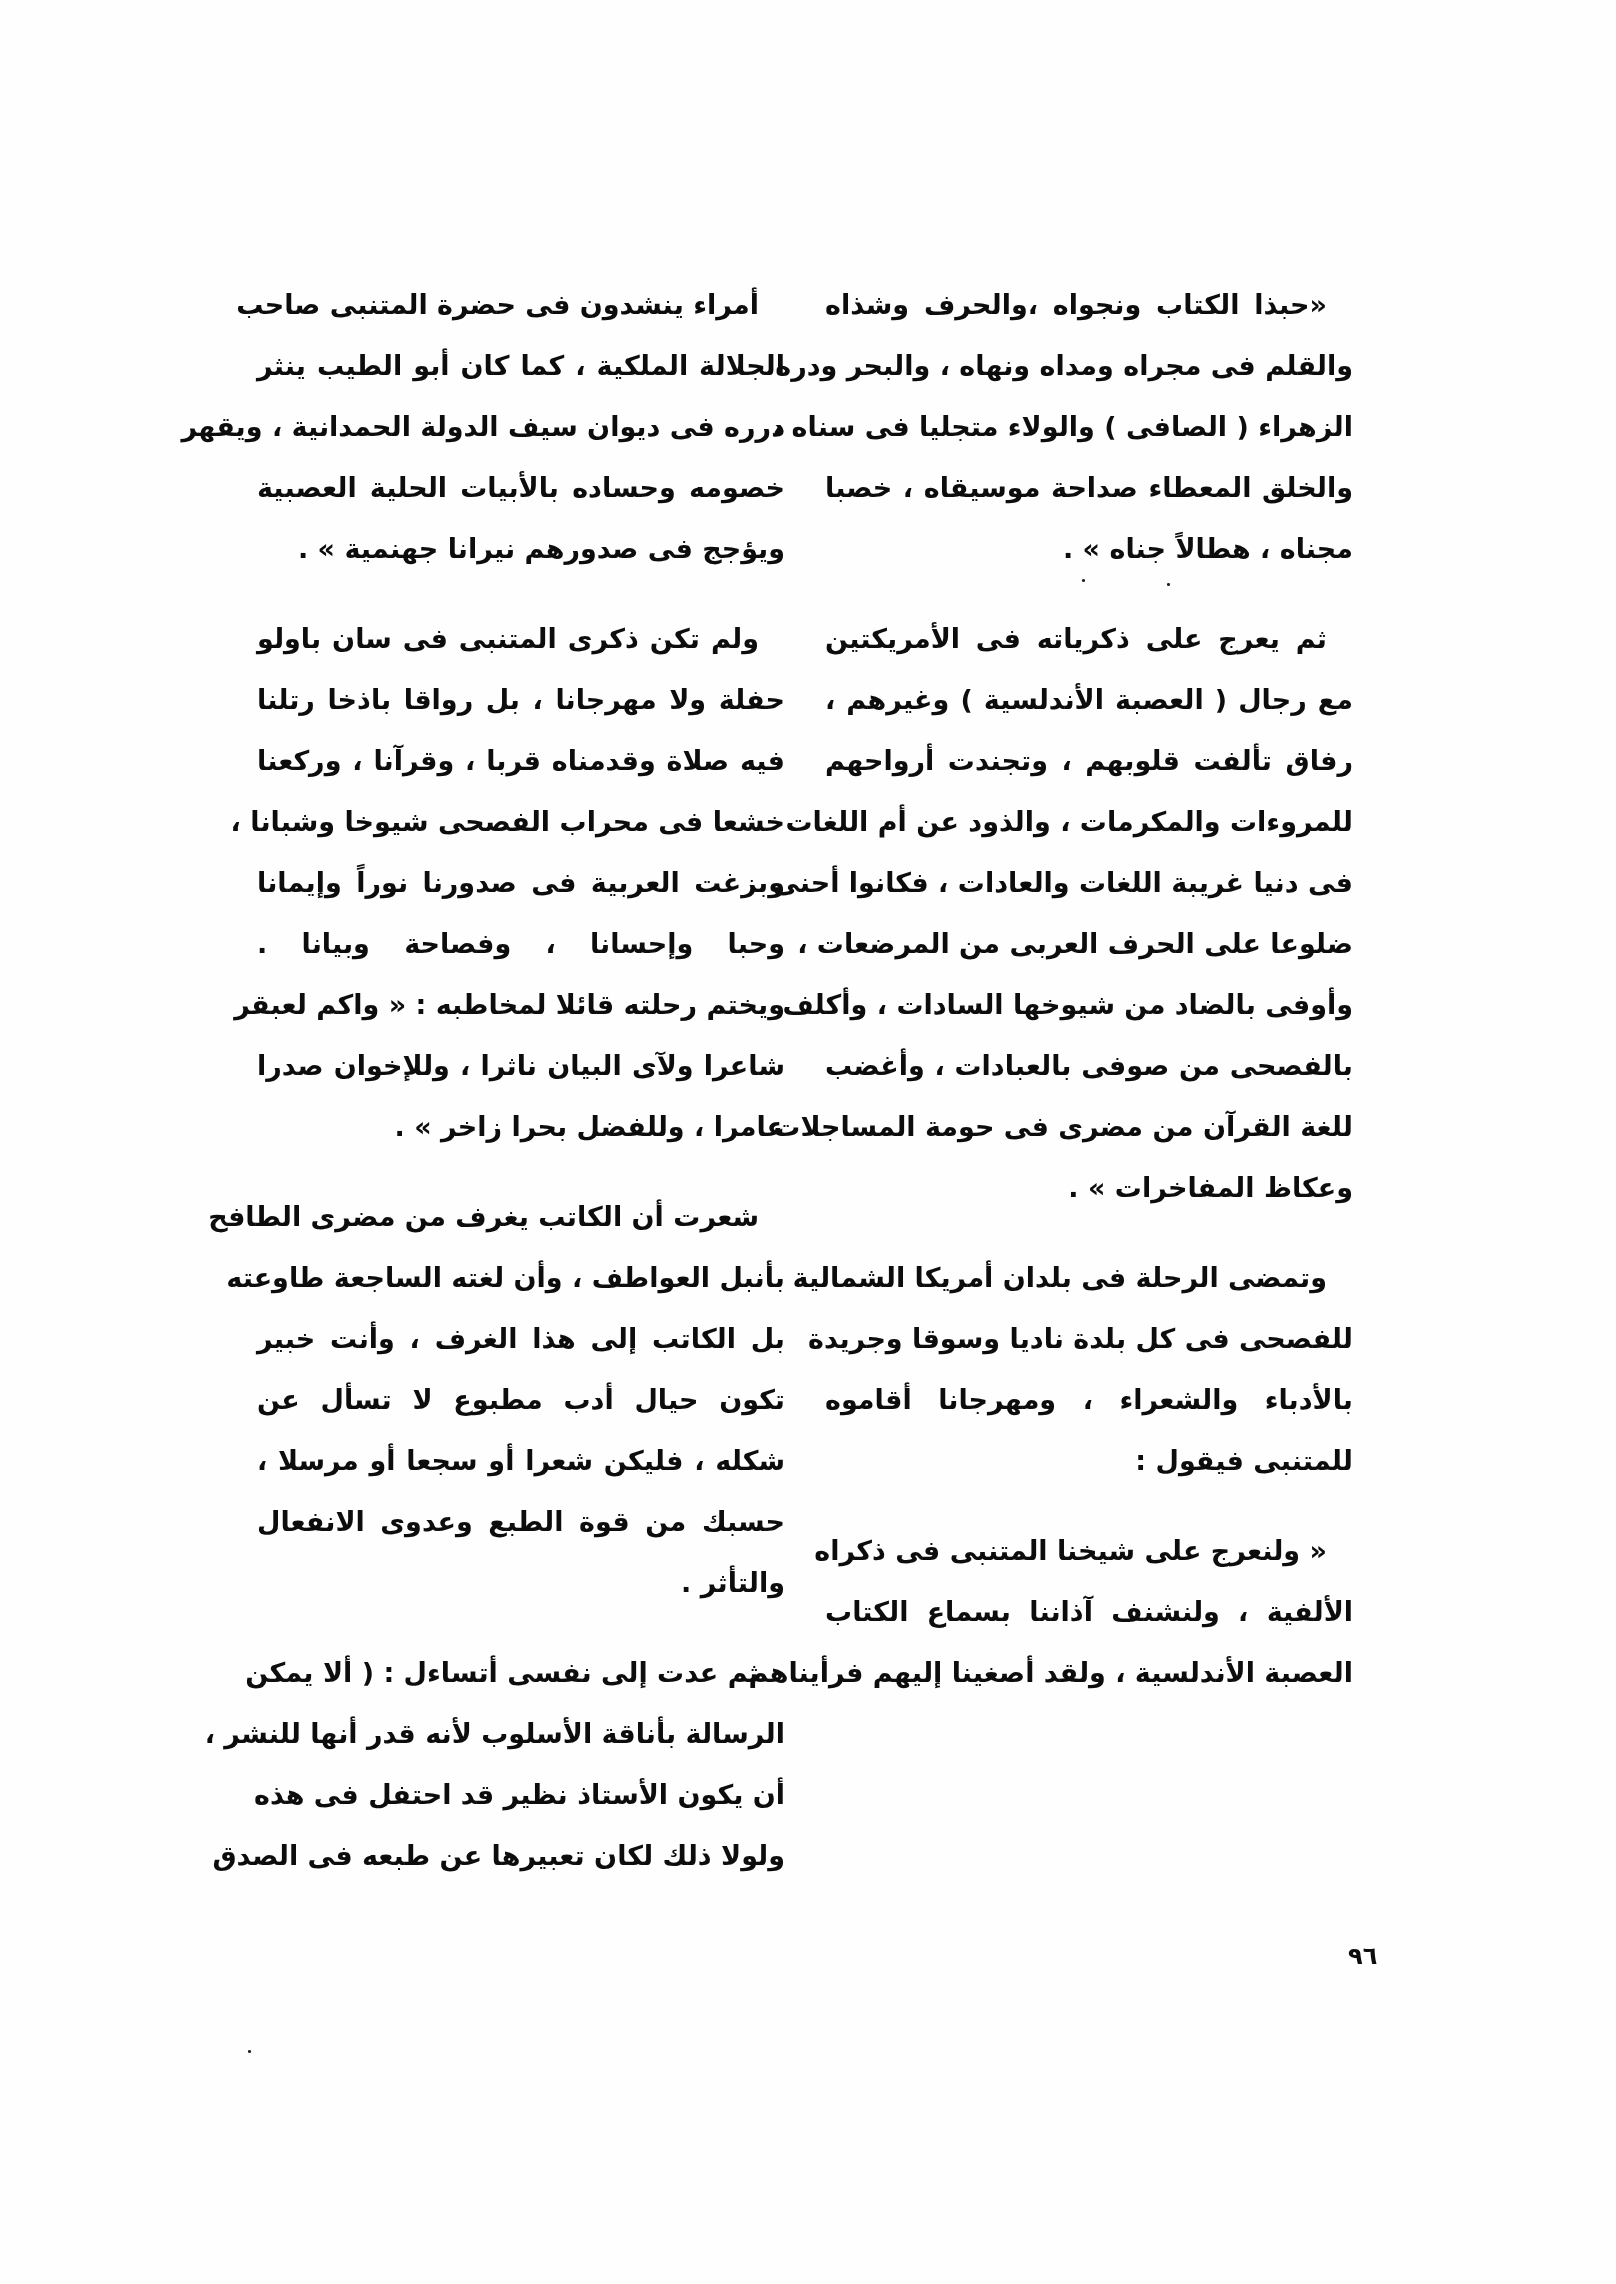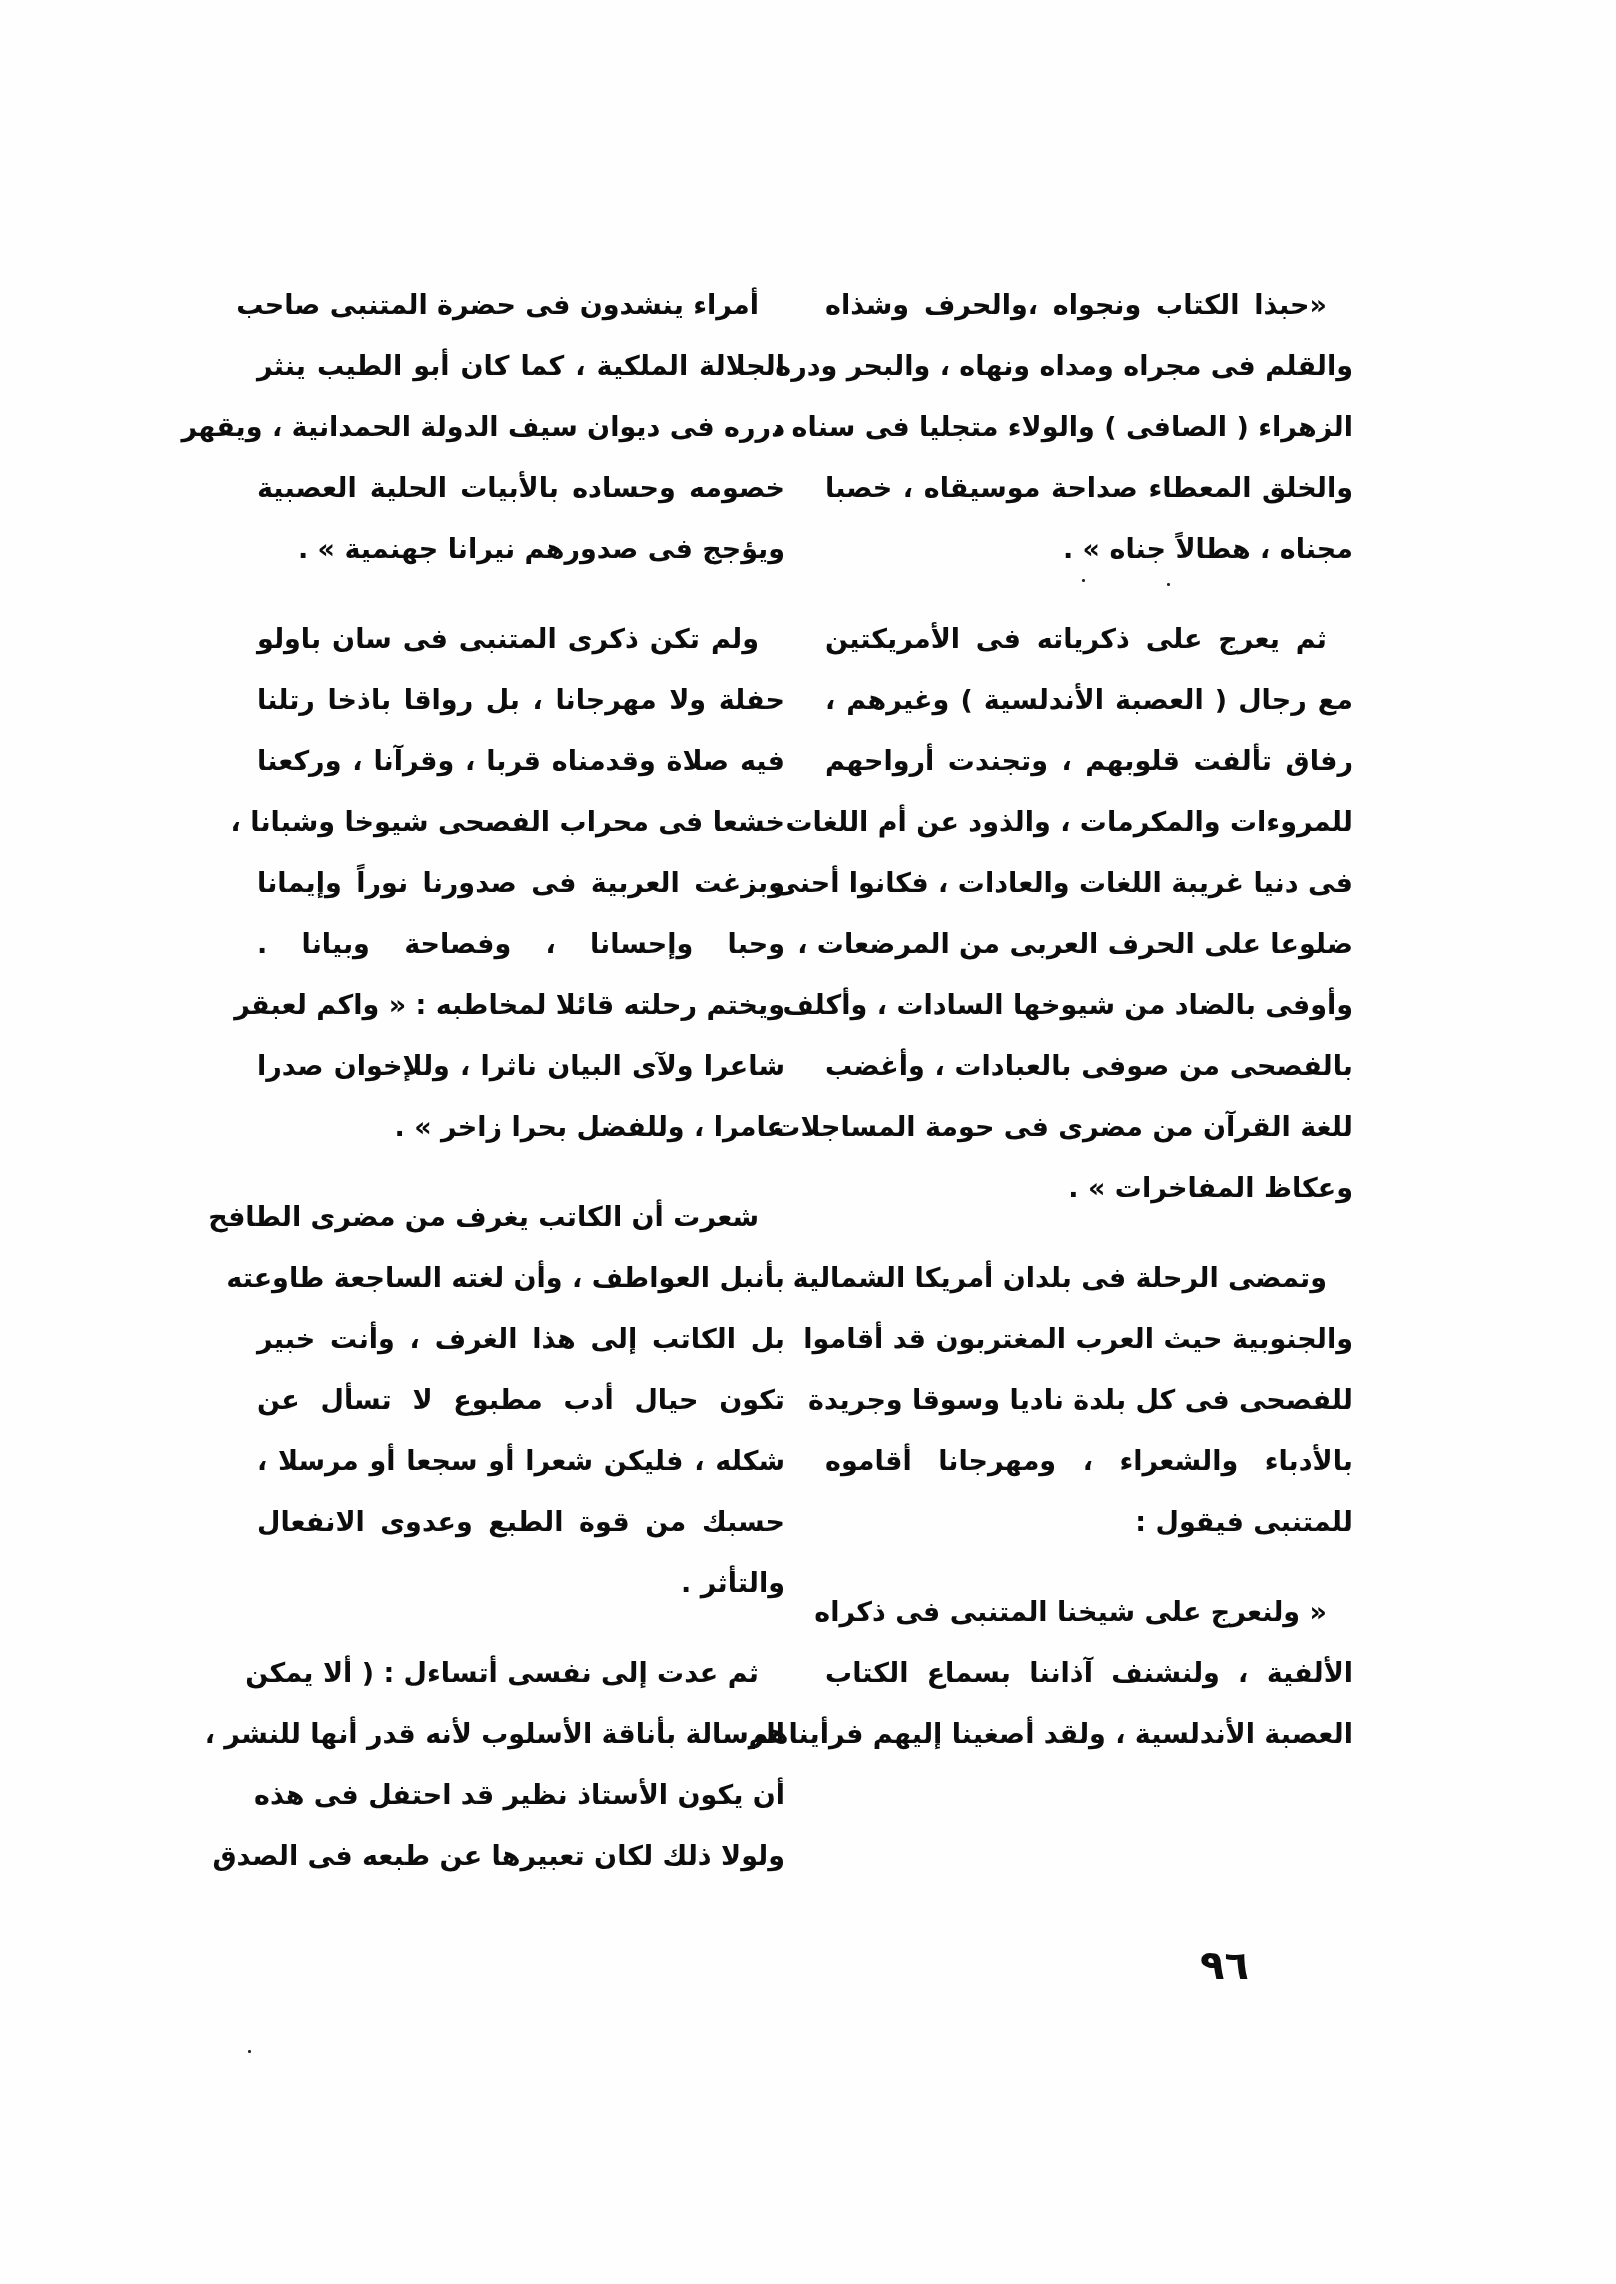--- a/index.html
+++ b/index.html
@@ -16,21 +16,21 @@
   .col-left { left: 257px; }
   .para { margin: 0 0 29px 0; }
   .line {
     display: block; font-size: 27px; line-height: 61px; height: 61px;
     white-space: nowrap; text-align: justify; text-align-last: justify;
     font-weight: bold; letter-spacing: 0px;
   }
   .line.last { text-align-last: right; }
   .line.indent { padding-right: 26px; }
   .page-number {
-    position: absolute; top: 1942px; left: 1200px; font-size: 40px; font-weight: bold;
+    position: absolute; top: 1942px; left: 1348px; font-size: 24px; font-weight: bold;
     direction: rtl;
   }
   .speck { position: absolute; width: 2.6px; height: 2.6px; background: #222; border-radius: 50%; }
 </style>
 </head>
 <body>
 
 <div class="page">
 
   <div class="column col-right" id="col-right">
@@ -48,21 +48,20 @@
         <span class="line">للمروءات والمكرمات ، والذود عن أم اللغات</span>
         <span class="line">فى دنيا غريبة اللغات والعادات ، فكانوا أحنى</span>
         <span class="line">ضلوعا على الحرف العربى من المرضعات ،</span>
         <span class="line">وأوفى بالضاد من شيوخها السادات ، وأكلف</span>
         <span class="line">بالفصحى من صوفى بالعبادات ، وأغضب</span>
         <span class="line">للغة القرآن من مضرى فى حومة المساجلات</span>
         <span class="line last">وعكاظ المفاخرات » .</span>
       </div>
       <div class="para">
         <span class="line indent">وتمضى الرحلة فى بلدان أمريكا الشمالية</span>
-        <span class="line">والجنوبية حيث العرب المغتربون قد أقاموا</span>
         <span class="line">للفصحى فى كل بلدة ناديا وسوقا وجريدة</span>
         <span class="line">بالأدباء والشعراء ، ومهرجانا أقاموه</span>
         <span class="line last">للمتنبى فيقول :</span>
       </div>
       <div class="para">
         <span class="line indent">« ولنعرج على شيخنا المتنبى فى ذكراه</span>
         <span class="line">الألفية ، ولنشنف آذاننا بسماع الكتاب</span>
         <span class="line last">العصبة الأندلسية ، ولقد أصغينا إليهم فرأيناهم</span>
       </div>
     </div>

